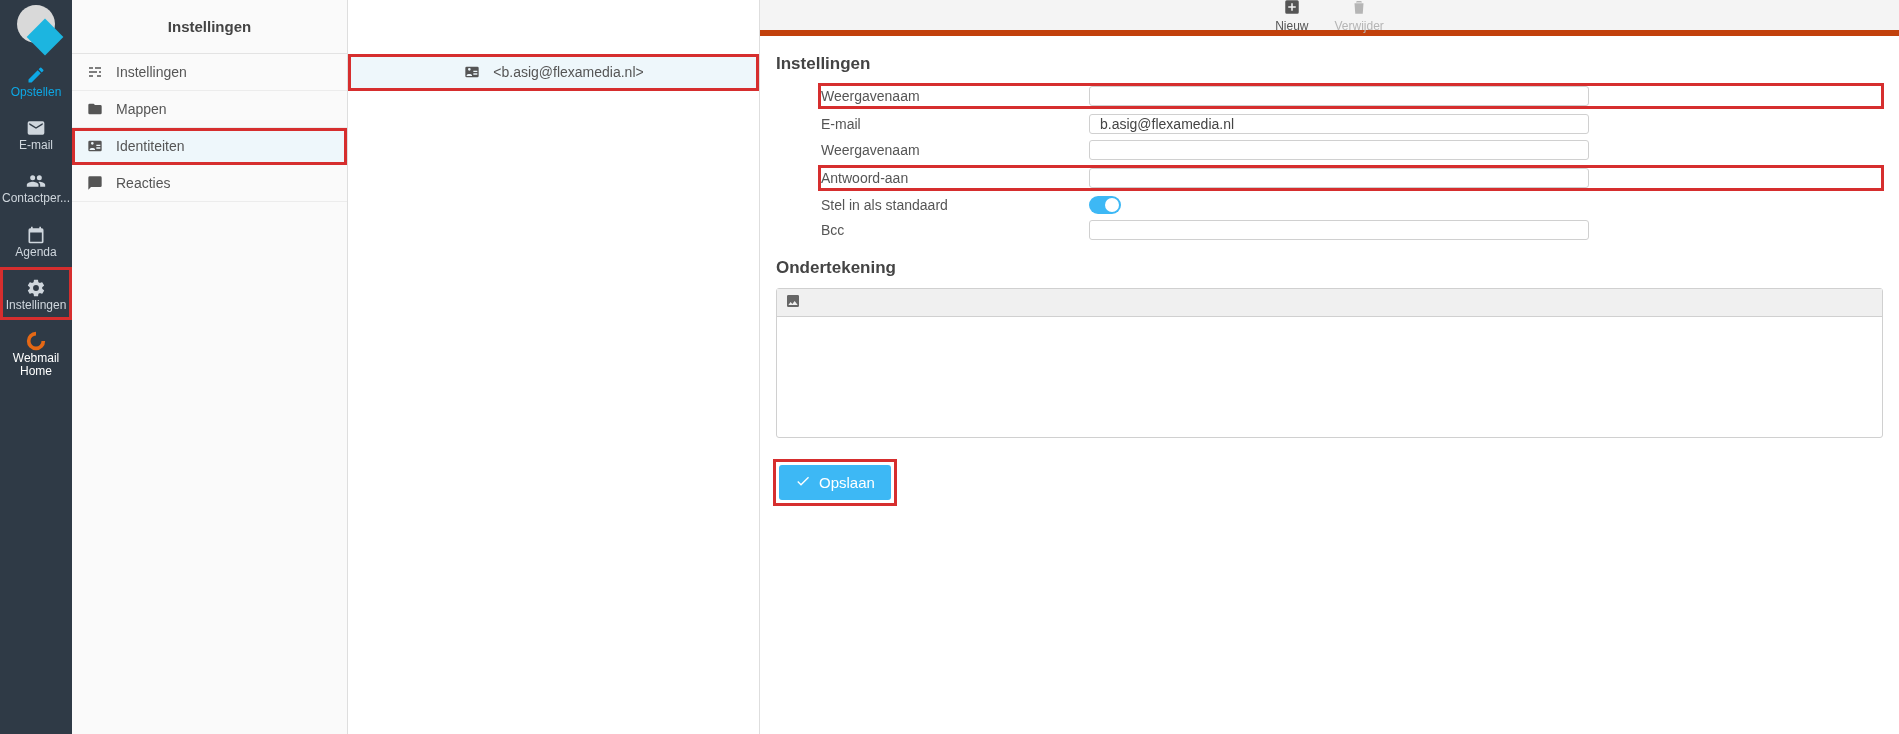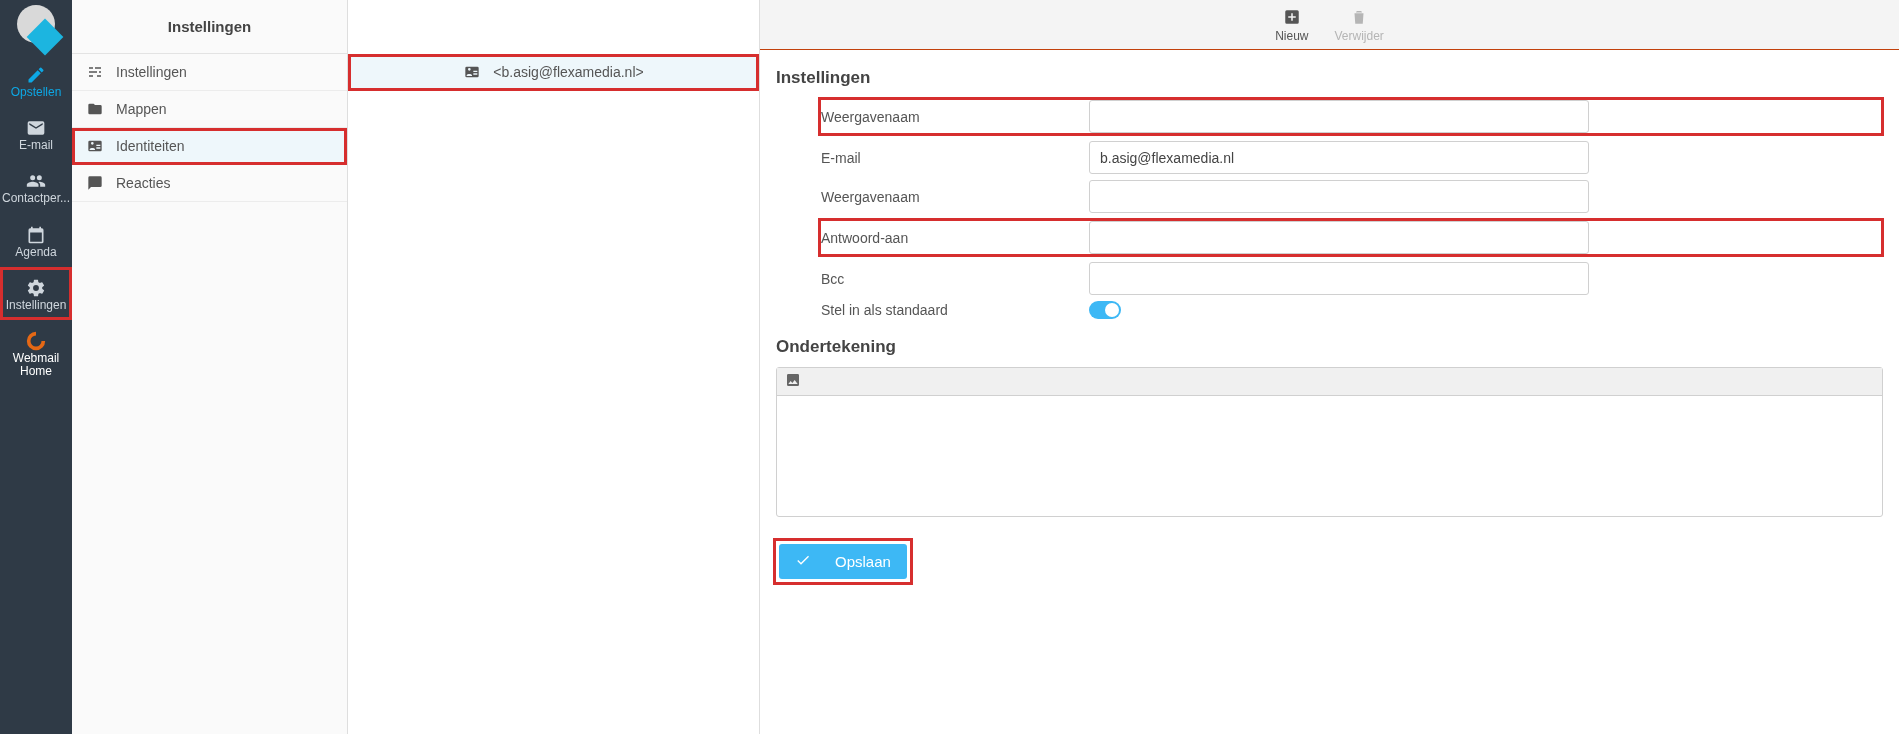--- a/index.html
+++ b/index.html
@@ -88,42 +88,42 @@
   .ident-row .icon { width:18px; height:18px; display:flex;align-items:center;justify-content:center; }
 
   
   .main {
     flex:1;
     background:#fff;
     display:flex;
     flex-direction:column;
   }
   .toolbar {
-    height:50px;
-    border-bottom:1px solid #c2410c;
+    height:36px;
+    border-bottom:6px solid #c2410c;
     display:flex; justify-content:center; align-items:center;
     gap:26px;
     background:#f4f4f4;
   }
   .toolbar-btn {
     display:flex; flex-direction:column; align-items:center; gap:2px;
     font-size:12px; color:#555; cursor:pointer;
   }
   .toolbar-btn.disabled { color:#b5b5b5; cursor:default; }
   .toolbar-btn .icon { width:20px;height:20px; display:flex;align-items:center;justify-content:center; }
 
   .form-area { padding:12px 16px 20px; }
   .section-title { font-weight:bold; font-size:17px; color:#444; margin:6px 0 10px; }
   .form-row { display:flex; align-items:center; margin-bottom:6px;margin-left:43px; }
   .form-row.redbox { outline:3px solid #d62e2e; outline-offset:-2px; padding:2px 0; }
   .form-label { width:270px; padding-left:2px; color:#555; }
   .form-input {
     flex:1; max-width:500px;
     border:1px solid #d0d0d0; border-radius:3px;
-    height:33px; padding:0 10px; font-size:14px; color:#444;
+    height:20px; padding:0 10px; font-size:14px; color:#444;
   }
 
   
   .toggle {
     width:32px; height:18px; border-radius:10px; background:#3db8f5;
     position:relative; cursor:pointer;
   }
   .toggle::after {
     content:""; position:absolute; width:14px; height:14px; border-radius:50%;
     background:#fff; top:2px; right:2px;
@@ -139,21 +139,21 @@
     background:#f0f0f0; border-bottom:1px solid #d0d0d0;
     padding:4px 8px;
   }
   .sig-body { min-height:120px; }
 
   .save-btn-wrap { margin-top:24px; display:inline-block; outline:3px solid #d62e2e; outline-offset:0; padding:3px; }
   .save-btn {
     background:#3db8f5; color:#fff;
     border:none; border-radius:3px;
     padding:8px 16px; font-size:15px; cursor:pointer;
-    display:inline-flex; align-items:center; gap:24px;
+    display:inline-flex; align-items:center; gap:8px;
   }
 </style>
 </head>
 <body>
 
 <nav class="sidebar">
   <div class="avatar-region">
     <div class="avatar-circle"></div>
     <div class="avatar-blue"></div>
   </div>
@@ -302,27 +302,27 @@
       <div class="form-label">Weergavenaam</div>
       <input class="form-input" value="" style="">
     </div>
 
     <div class="form-row redbox">
       <div class="form-label">Antwoord-aan</div>
       <input class="form-input" value="" style="">
     </div>
 
     <div class="form-row">
+      <div class="form-label">Stel in als standaard</div>
+      <div class="toggle"></div>
+    </div>
+
+    <div class="form-row">
       <div class="form-label">Bcc</div>
       <input class="form-input" value="" style="">
-    </div>
-
-    <div class="form-row">
-      <div class="form-label">Stel in als standaard</div>
-      <div class="toggle"></div>
     </div>
 
     <div class="section-title" style="margin-top:18px;">Ondertekening</div>
 
     <div class="sig-editor">
       <div class="sig-toolbar">
         <span>
           <svg viewBox="0 0 24 24" width="16" height="16" fill="#666">
               <path d="M21 19V5a2 2 0 0 0-2-2H5a2 2 0 0 0-2 2v14a2 2 0 0 0 2 2h14a2 2 0 0 0 2-2zM8.5 13.5 11 16.5l3.5-4.5L19 18H5z"></path>
             </svg>

